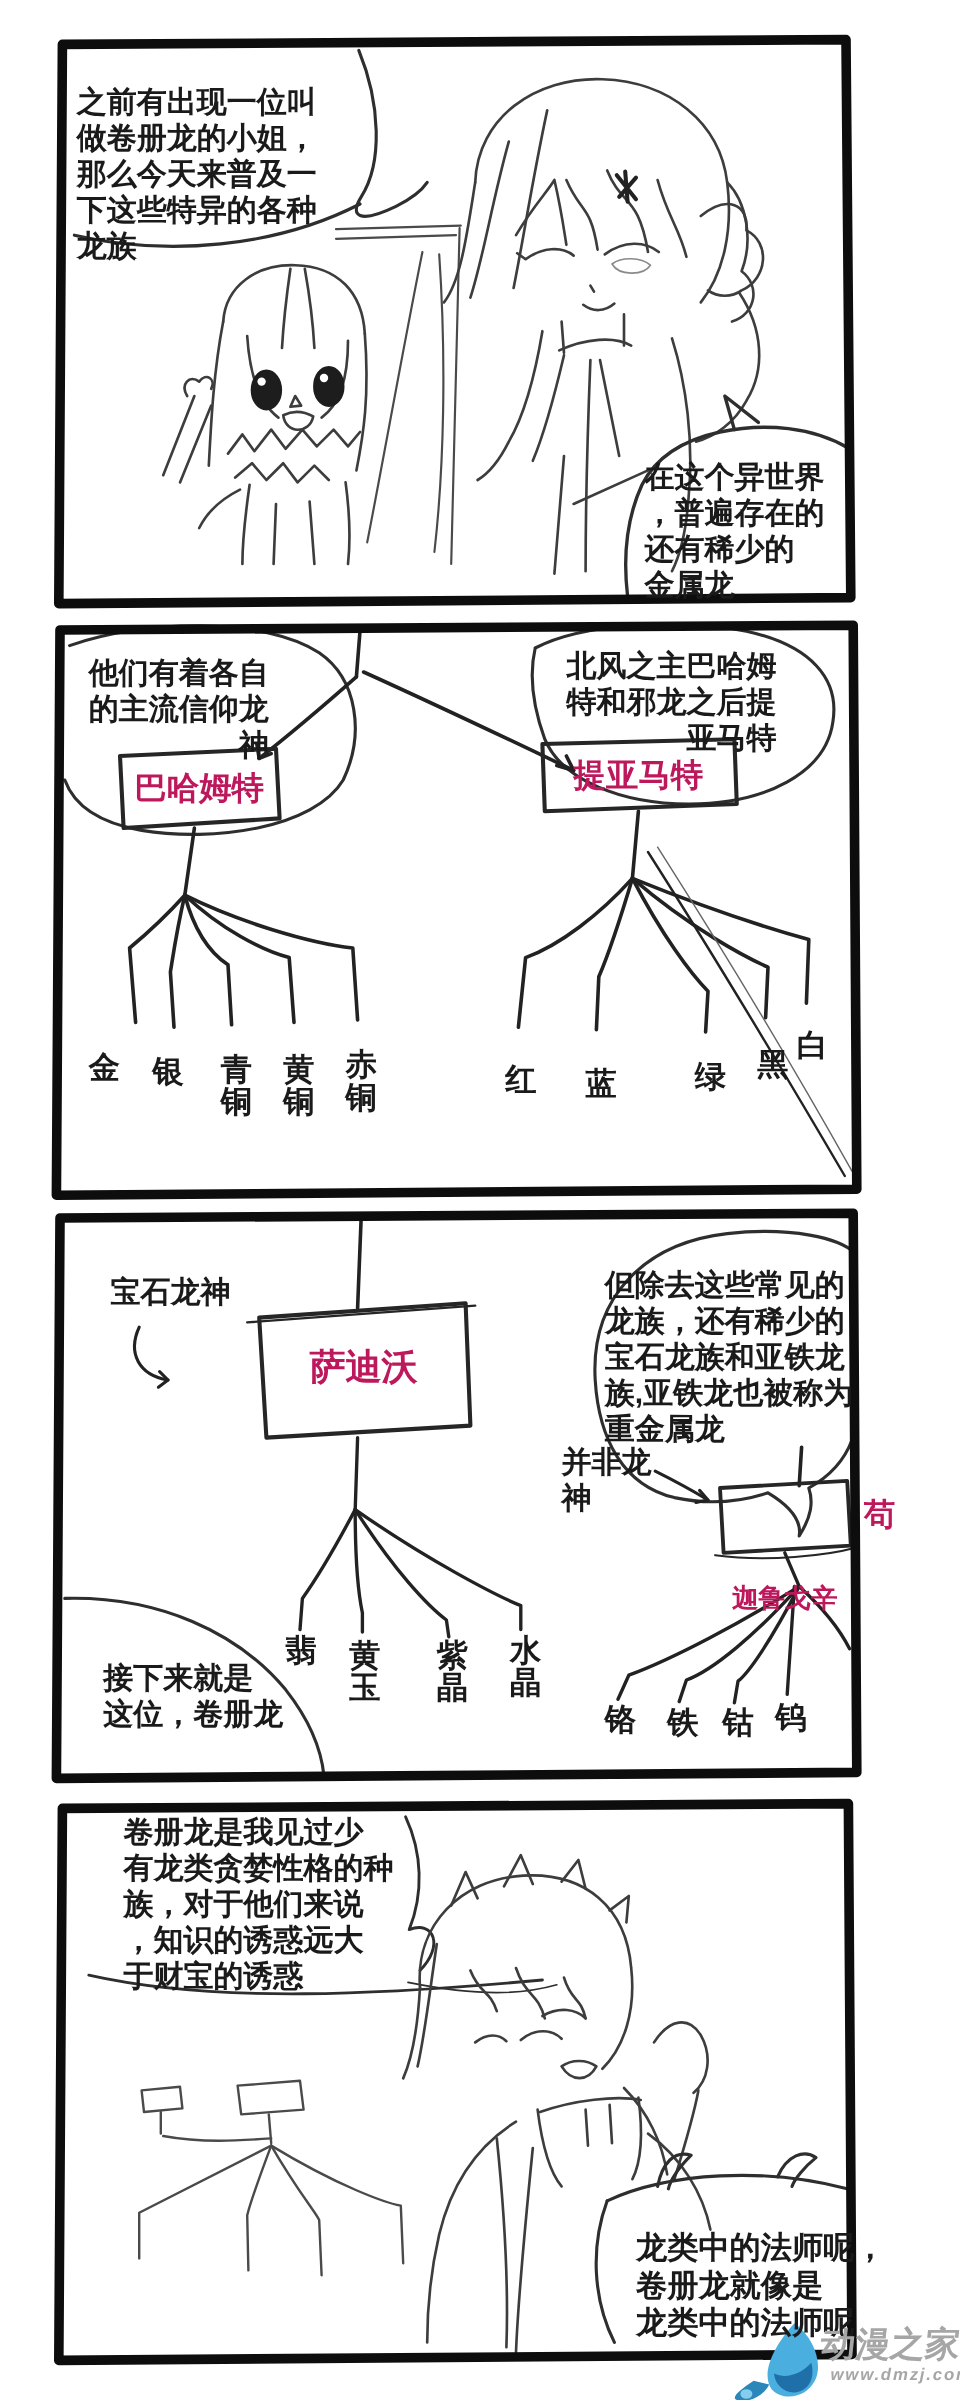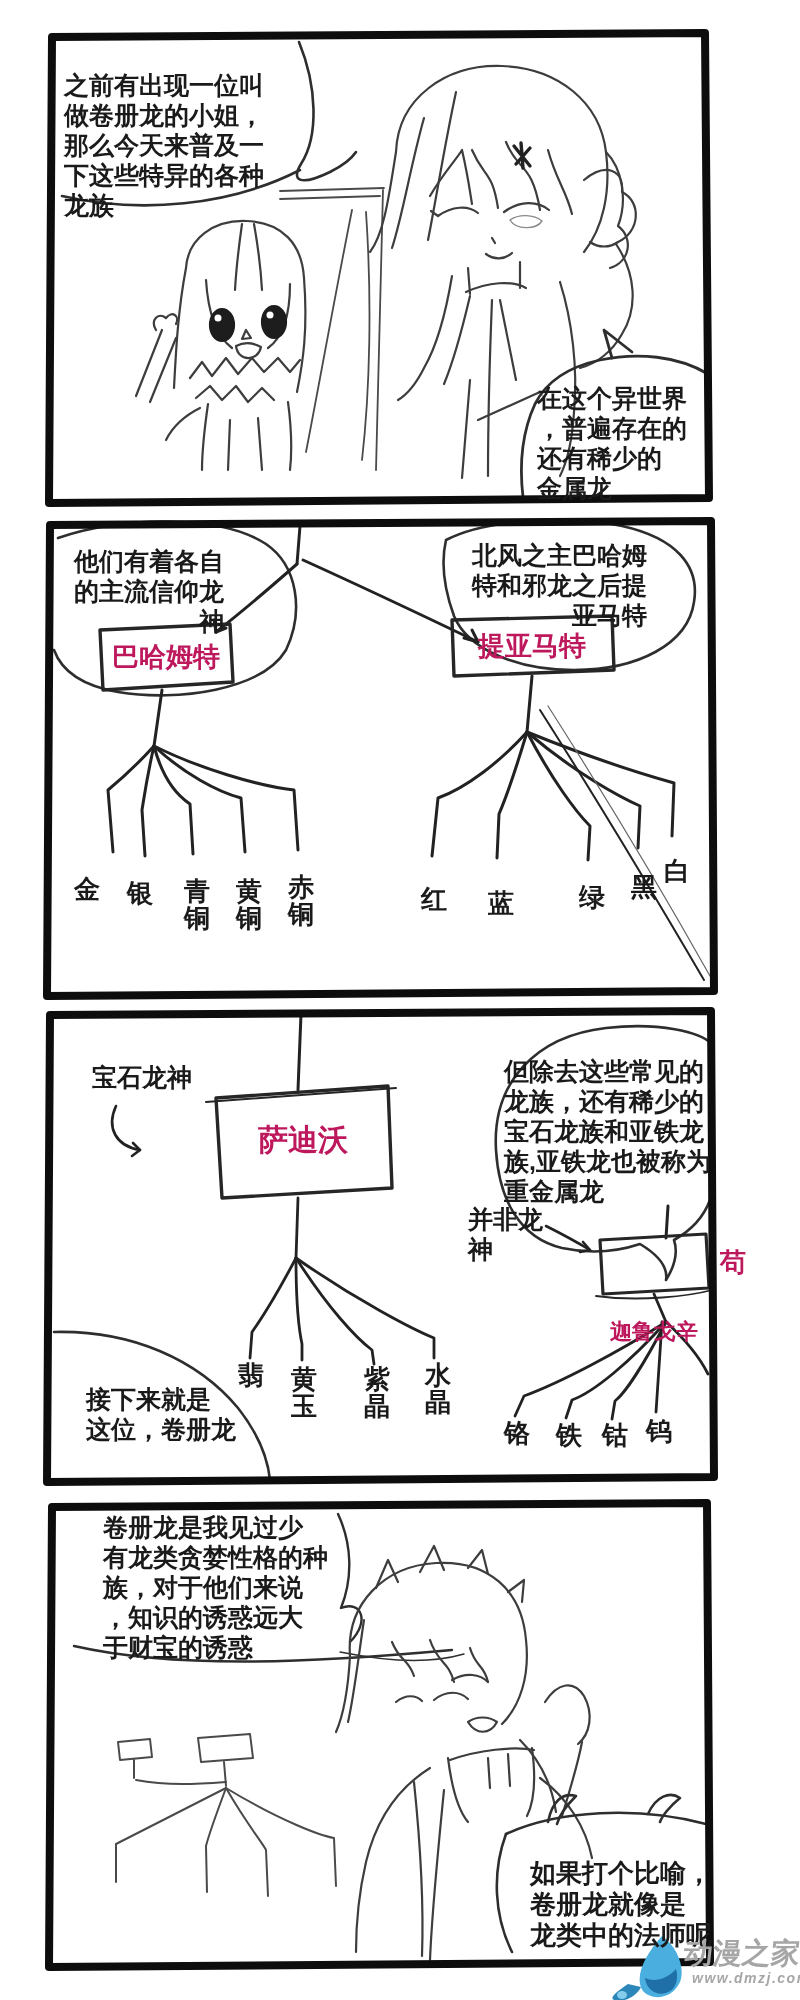--- a/index.html
+++ b/index.html
@@ -319,21 +319,21 @@
   </div>
 
   <div class="txt fs25" style="left:62px;top:1512px;margin-left:41px;">
     <div class="ln">卷册龙是我见过少</div>
     <div class="ln">有龙类贪婪性格的种</div>
     <div class="ln">族，对于他们来说</div>
     <div class="ln">，知识的诱惑远大</div>
     <div class="ln">于财宝的诱惑</div>
   </div>
   <div class="txt fs26" style="left:530px;top:1858px;">
-    <div class="ln">如果打个比喻，</div>
+    <div class="ln">龙类中的法师呢，</div>
     <div class="ln">卷册龙就像是</div>
     <div class="ln">龙类中的法师呢</div>
   </div>
 
   <div class="wm-name" style="left:684px;top:1934px;color:#a6a6a6;">动漫之家</div>
   <div class="wm-url" style="left:692px;top:1970px;color:#a6a6a6;">www.dmzj.com</div>
 
 </div>
 
 </body></html>

